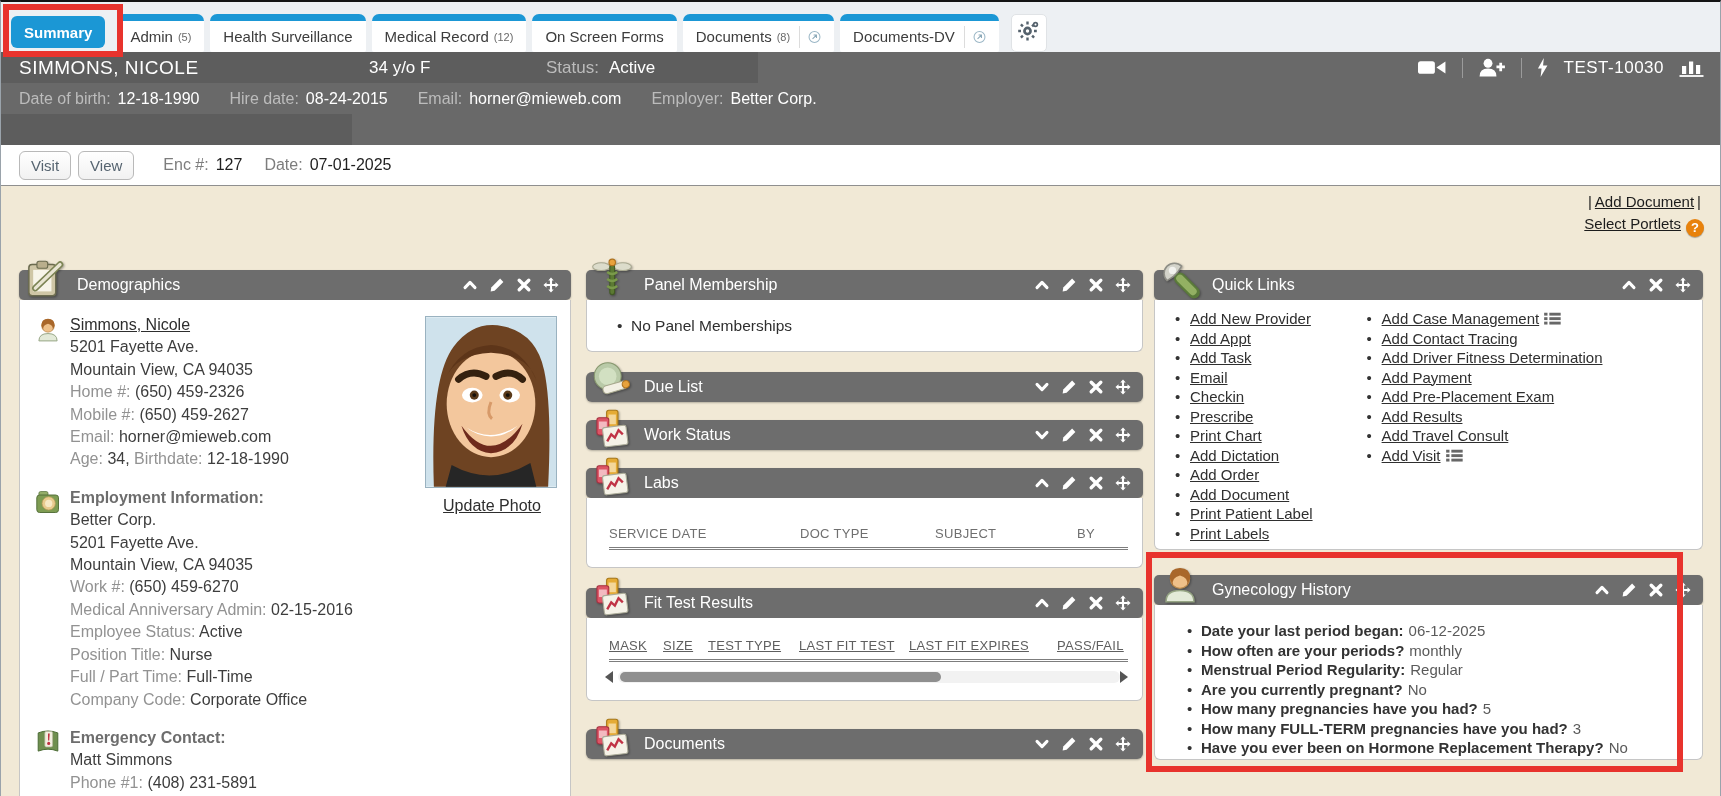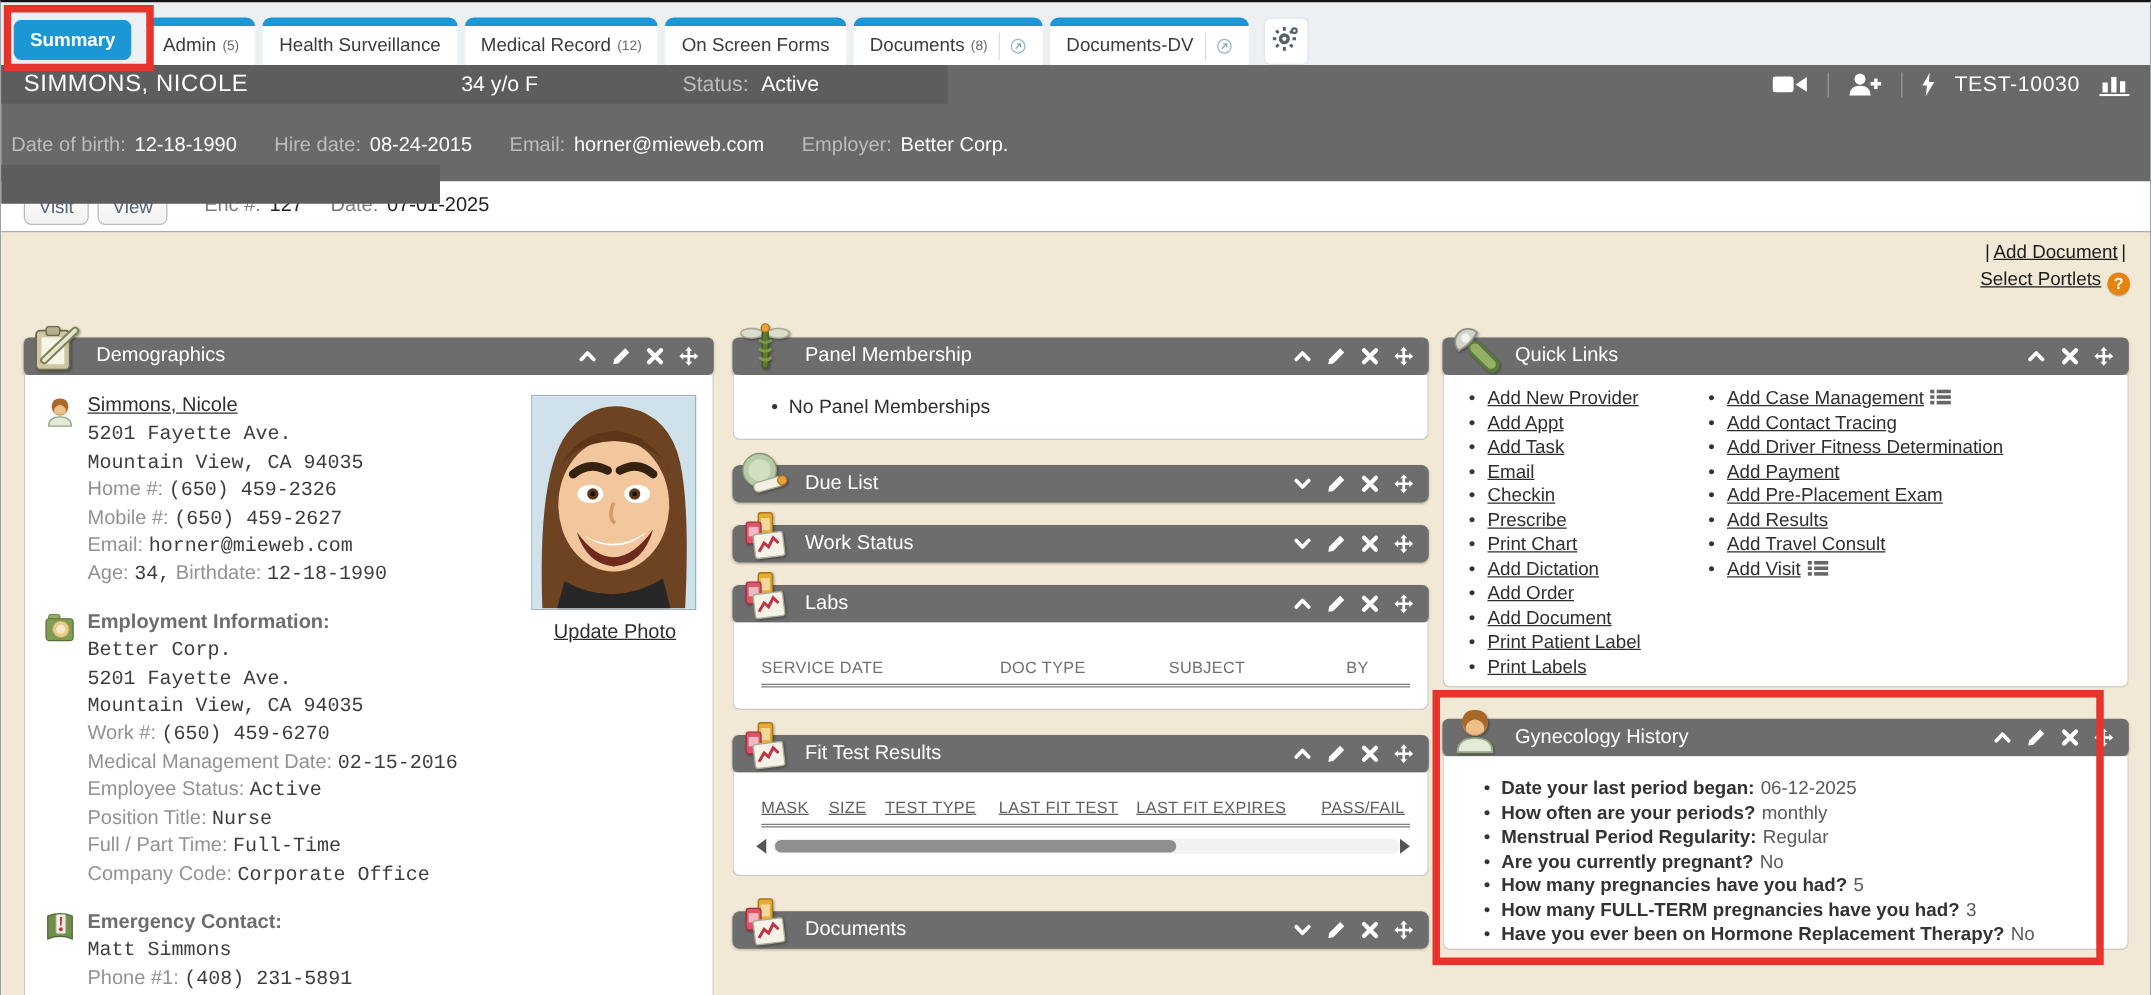--- a/index.html
+++ b/index.html
@@ -31,21 +31,21 @@
   .prow { position:relative; height:31px; display:flex; align-items:center; }
   .overlay1 { position:absolute; left:0; top:0; width:757px; height:31px; background:#5d5d5d; }
   .overlay3 { position:absolute; left:0; top:0; width:351px; height:31px; background:#5d5d5d; }
   .prow > span { position:relative; z-index:1; }
   .pname { font-size:19px; letter-spacing:.5px; margin-left:18px; width:350px; }
   .page-sex { font-size:17px; width:177px; }
   .plabel { color:#bcbcbc; font-size:16px; }
   .pvalue { color:#fff; font-size:16px; margin-left:7px; }
   .prow1 .plabel { font-size:17px; }
   .prow1 .pvalue { font-size:17px; margin-left:10px; }
-  .prow2 { padding-left:8px;margin-top:18px; }
+  .prow2 { padding-left:18px; }
   .prow2 .pfield { margin-right:30px; white-space:nowrap; }
   .picons { position:absolute; right:16px; top:0; height:31px; display:flex; align-items:center; gap:15px; z-index:1; }
   .picons .hicon { display:inline-flex; align-items:center; cursor:pointer; }
   .picons .hicon svg { height:19px; }
   .psep { width:1px; height:20px; background:#9b9b9b; }
   .chart-id { font-size:17px; color:#fff; letter-spacing:.5px; }
 
   
   .encbar { height:41px; background:#fff; border-bottom:1px solid #8f8f8f; display:flex; align-items:center; padding-left:18px; }
   .encbtn { font-family:"Liberation Sans",sans-serif; font-size:15px; color:#566470; background:linear-gradient(#ffffff,#f1f1f1);
@@ -81,21 +81,21 @@
   .pbody { background:#fff; border:1px solid #c6c6c6; border-top:none; border-radius:0 0 6px 6px; position:relative; }
 
   
   .demo-body { padding:14px 12px 10px 14px; font-size:16px; color:#3d3d3d; min-height:496px; }
   .dsec { position:relative; padding-left:36px; margin-bottom:16px; }
   .sicon { position:absolute; left:0; top:1px; width:28px; height:28px; }
   .sicon svg { width:100%; height:100%; }
   .dline { line-height:22.4px; }
   .dheading { font-weight:bold; color:#6d6d6d; line-height:22.4px; }
   .lab { color:#929292; }
-  .val { color:#3d3d3d;font-family:Liberation Mono, monospace; }
+  .val { color:#3d3d3d; }
   a.dlink { color:#2e2e2e; text-decoration:underline; cursor:pointer; }
   .photo-wrap { position:absolute; top:16px; left:405px; width:134px; text-align:center; }
   .photo { display:block; width:132px; height:172px; border:1px solid #9ab2c0; }
   .photo svg { width:100%; height:100%; display:block; }
   .photo-wrap a { display:inline-block; margin-top:9px; font-size:16px; }
 
   
   .plist { list-style:none; padding:13px 10px 13px 30px; }
   .plist li { position:relative; font-size:15.5px; color:#2f2f2f; line-height:20px; padding-left:14px; }
   .plist li::before { content:"\2022"; position:absolute; left:0; color:#333; }
@@ -373,21 +373,21 @@
                   <rect x="4" y="10" width="31" height="25" rx="4" fill="#7e9c52" stroke="#54703a" stroke-width="1.4"></rect>
                   <circle cx="21" cy="22" r="9.5" fill="#e9cb8f" stroke="#b99a58"></circle>
                   <circle cx="21" cy="22" r="5.2" fill="#f7e9c5"></circle>
                 </svg></span>
             <div>
               <div class="dheading">Employment Information:</div>
               <div class="dline val">Better Corp.</div>
               <div class="dline val">5201 Fayette Ave.</div>
               <div class="dline val">Mountain View, CA 94035</div>
               <div class="dline"><span class="lab">Work #:</span> <span class="val">(650) 459-6270</span></div>
-              <div class="dline"><span class="lab">Medical Management Date:</span> <span class="val">02-15-2016</span></div>
+              <div class="dline"><span class="lab">Medical Anniversary Admin:</span> <span class="val">02-15-2016</span></div>
               <div class="dline"><span class="lab">Employee Status:</span> <span class="val">Active</span></div>
               <div class="dline"><span class="lab">Position Title:</span> <span class="val">Nurse</span></div>
               <div class="dline"><span class="lab">Full / Part Time:</span> <span class="val">Full-Time</span></div>
               <div class="dline"><span class="lab">Company Code:</span> <span class="val">Corporate Office</span></div>
             </div>
           </div>
           <div class="dsec">
             <span class="sicon"><svg viewBox="0 0 40 40">
                   <path d="M6 7 q14-5.5 28 0 v26 q-14-5.5-28 0 Z" fill="#6f8f4f" stroke="#4a6a33" stroke-width="1.4"></path>
                   <rect x="15.5" y="5" width="11" height="22" rx="2" fill="#f2efe0" stroke="#b8b8a0"></rect>

